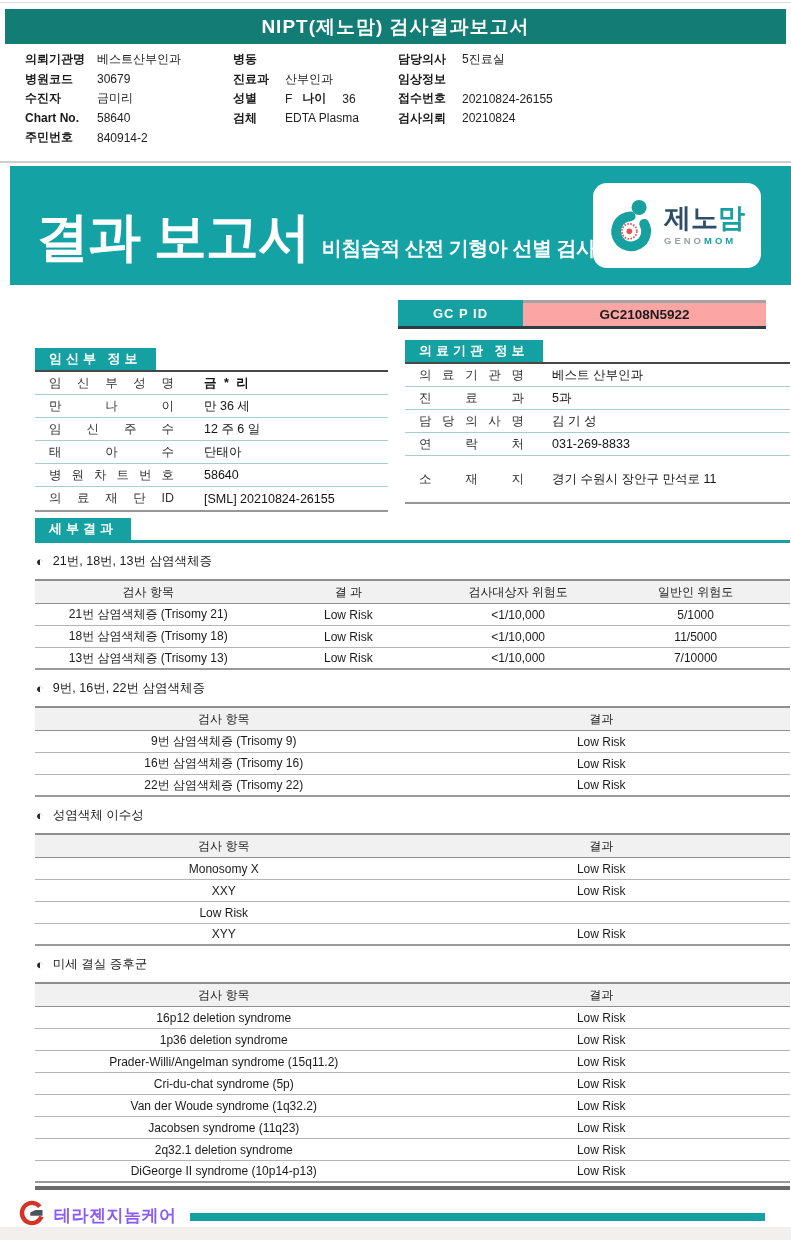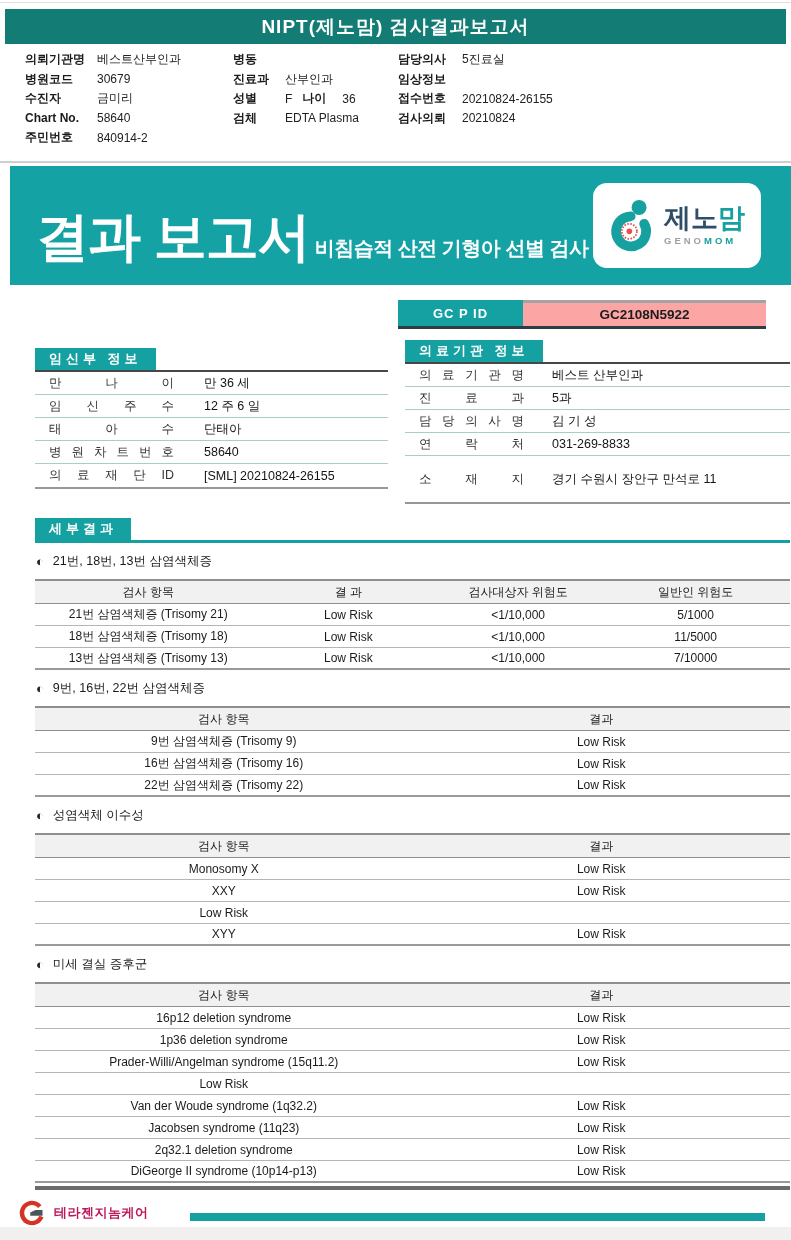--- a/index.html
+++ b/index.html
@@ -24,21 +24,21 @@
   .col-left .pi-label{width:72px;}
   .col-middle .pi-label{width:52px;}
   .col-right .pi-label{width:64px;}
   .pi-label2{width:40px !important;margin-left:10px;}
   .pi-value{color:#222;}
 
   .divider{position:absolute;top:161px;left:0;right:0;height:2px;background:#cfcfcf;}
 
   
   .banner{position:absolute;top:166px;left:10px;right:0;height:119px;background:#14a2a5;}
-  .banner-text{position:absolute;left:26px;bottom:24px;display:flex;align-items:flex-end;gap:5px;}
+  .banner-text{position:absolute;left:26px;bottom:24px;display:flex;align-items:flex-end;gap:12px;}
   .banner-title{color:#fff;font-weight:bold;font-size:53px;line-height:0.9;letter-spacing:-1px;}
   .banner-subtitle{color:#fff;font-weight:bold;font-size:20px;line-height:1;padding-bottom:3px;letter-spacing:-0.5px;}
   .logo-box{position:absolute;right:30px;top:17px;width:168px;height:85px;background:#fff;border-radius:14px;
             display:flex;align-items:center;justify-content:center;gap:9px;}
   .logo-kor{font-weight:bold;font-size:27px;line-height:1;}
   .logo-kor .dark{color:#2e4d68;}
   .logo-kor .teal{color:#17a0a0;}
   .logo-eng{font-size:9.5px;letter-spacing:3px;margin-top:3px;font-weight:bold;}
   .logo-eng .gray{color:#9aa0a6;}
   .logo-eng .teal{color:#17a0a0;}
@@ -84,21 +84,21 @@
   .cols4 .rt-cell:nth-child(2){width:23%;}
   .cols4 .rt-cell:nth-child(3){width:22%;}
   .cols4 .rt-cell:nth-child(4){width:25%;}
   .cols2 .rt-cell:nth-child(1){width:50%;}
   .cols2 .rt-cell:nth-child(2){width:50%;}
   .end-rule{margin-top:3px;height:4px;background:#6b6b6b;}
 
   
   .footer{position:absolute;top:1198px;left:18px;right:0;height:32px;}
   .footer-logo{position:absolute;left:0;top:1px;}
-  .company{position:absolute;left:36px;top:6px;font-size:13px;font-weight:bold;color:#be185d;letter-spacing:0.5px;}
+  .company{position:absolute;left:36px;top:6px;font-size:17px;font-weight:bold;color:#8b5cf6;letter-spacing:0.5px;}
   .footer-bar{position:absolute;left:172px;top:15px;width:575px;height:8px;background:#15a1a2;}
   .bottom-strip{position:absolute;top:1227px;left:0;right:0;height:13px;background:#f2f0ee;}
 </style>
 </head>
 <body>
 
 <div class="page">
 
   <div class="top-rule"></div>
 
@@ -192,20 +192,24 @@
 
   <div class="gcp-row">
     <div class="gcp-label">GC P ID</div>
     <div class="gcp-value">GC2108N5922</div>
   </div>
 
   <div class="info-block mother-block">
     <div class="it-header">임신부 정보</div>
     <div class="it-table">
         <div class="it-row">
+          <div class="it-label">임 신 부 성 명</div>
+          <div class="it-value bold">금 * 리</div>
+        </div>
+        <div class="it-row">
           <div class="it-label">만 나 이</div>
           <div class="it-value">만 36 세</div>
         </div>
         <div class="it-row">
           <div class="it-label">임 신 주 수</div>
           <div class="it-value">12 주 6 일</div>
         </div>
         <div class="it-row">
           <div class="it-label">태 아 수</div>
           <div class="it-value">단태아</div>
@@ -351,20 +355,21 @@
             </div>
             <div class="rt-row">
               <div class="rt-cell">1p36  deletion syndrome</div>
               <div class="rt-cell">Low Risk</div>
             </div>
             <div class="rt-row">
               <div class="rt-cell">Prader-Willi/Angelman syndrome (15q11.2)</div>
               <div class="rt-cell">Low Risk</div>
             </div>
             <div class="rt-row">
+              <div class="rt-cell">Cri-du-chat syndrome (5p)</div>
               <div class="rt-cell">Low Risk</div>
             </div>
             <div class="rt-row">
               <div class="rt-cell">Van der Woude syndrome (1q32.2)</div>
               <div class="rt-cell">Low Risk</div>
             </div>
             <div class="rt-row">
               <div class="rt-cell">Jacobsen syndrome (11q23)</div>
               <div class="rt-cell">Low Risk</div>
             </div>

